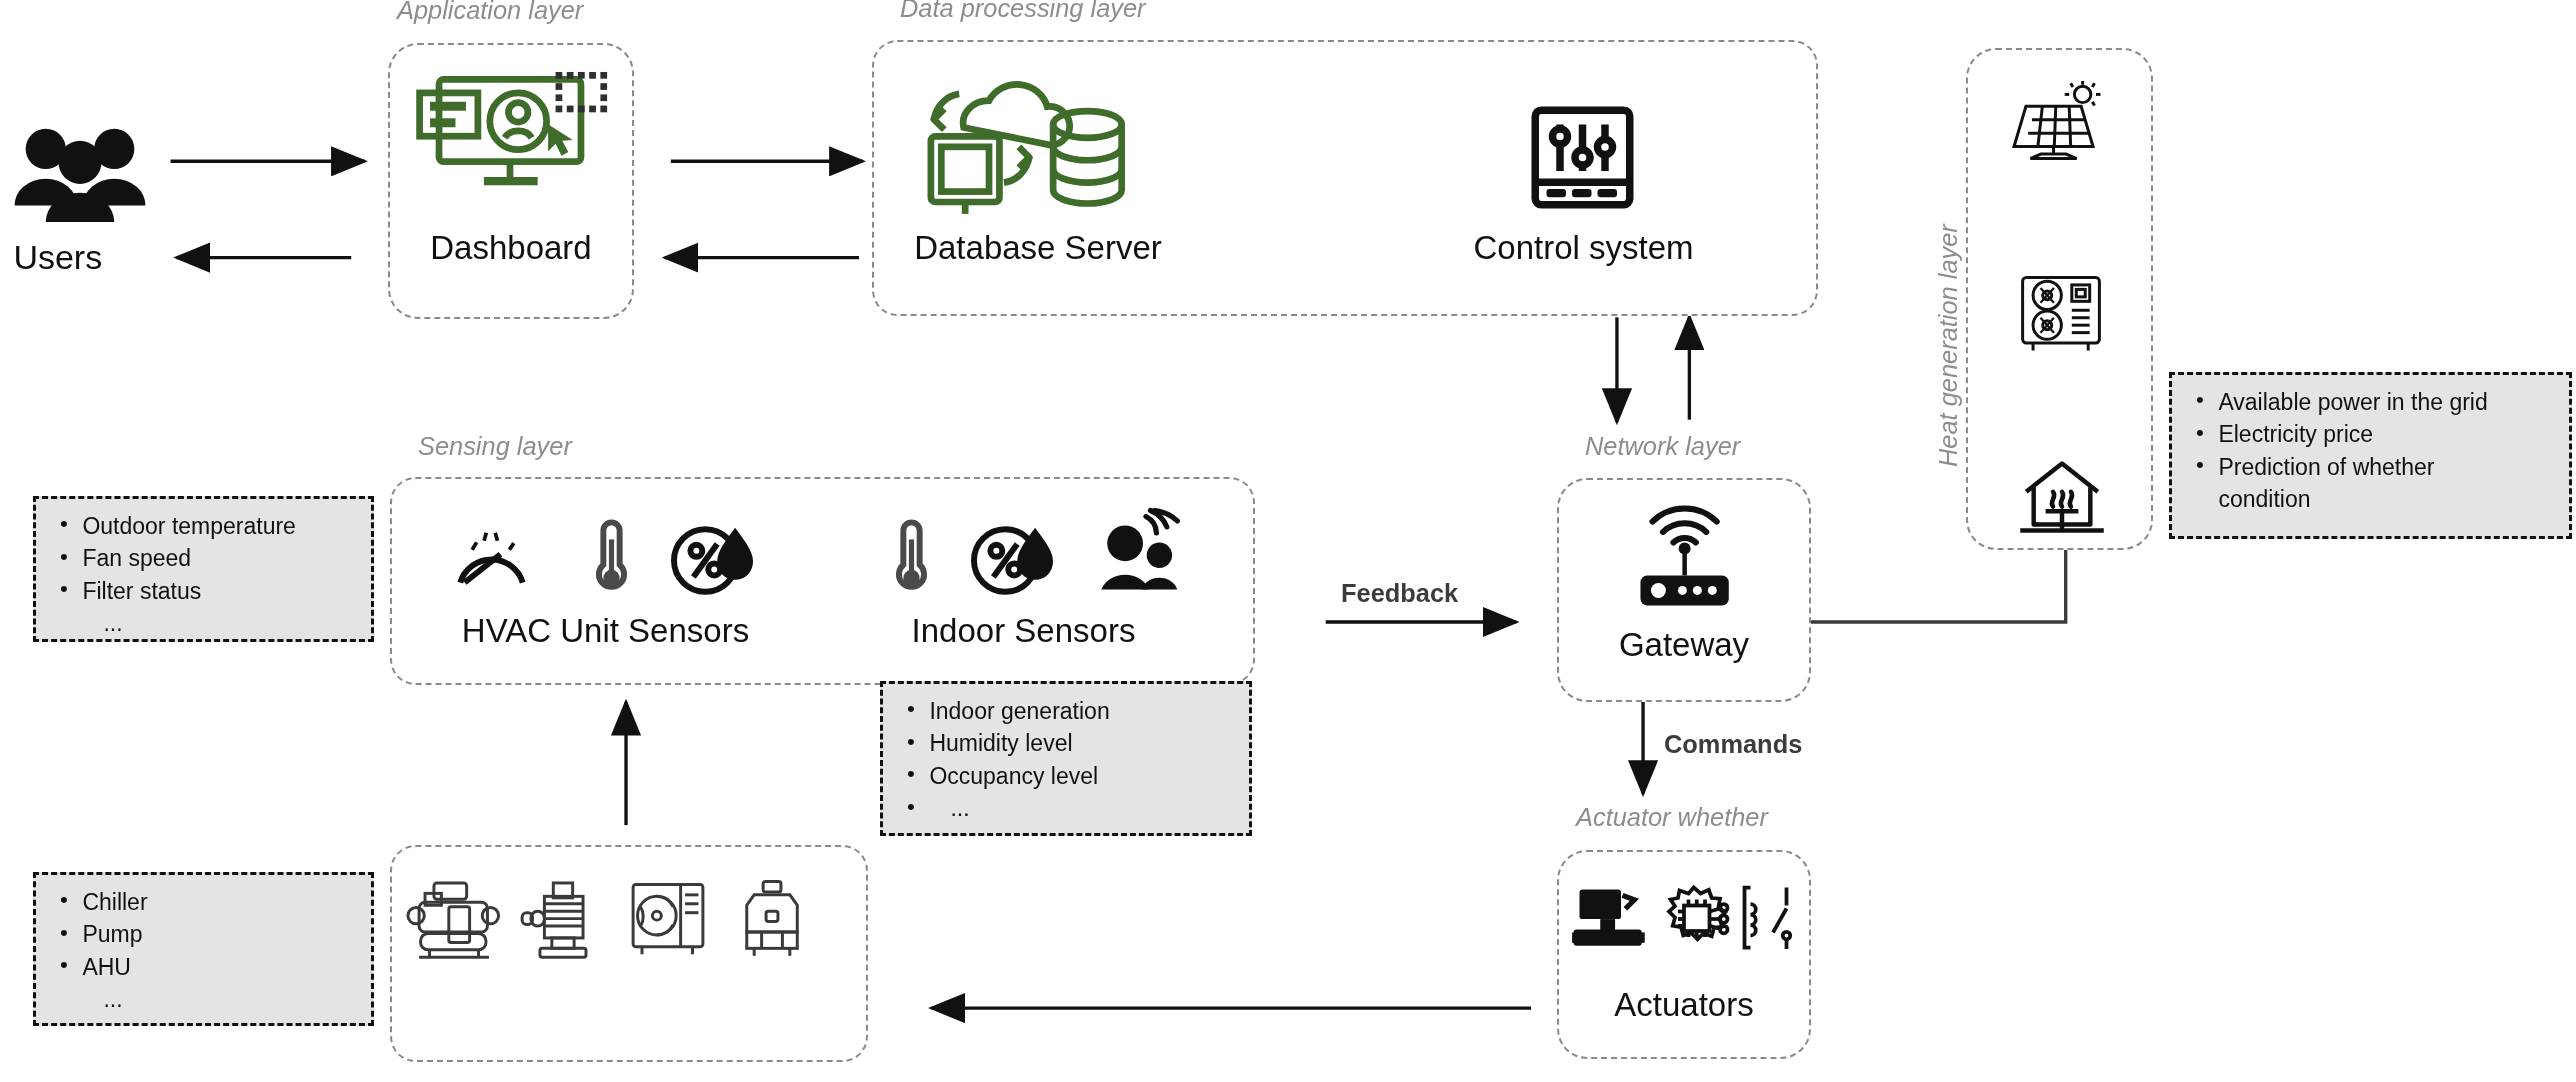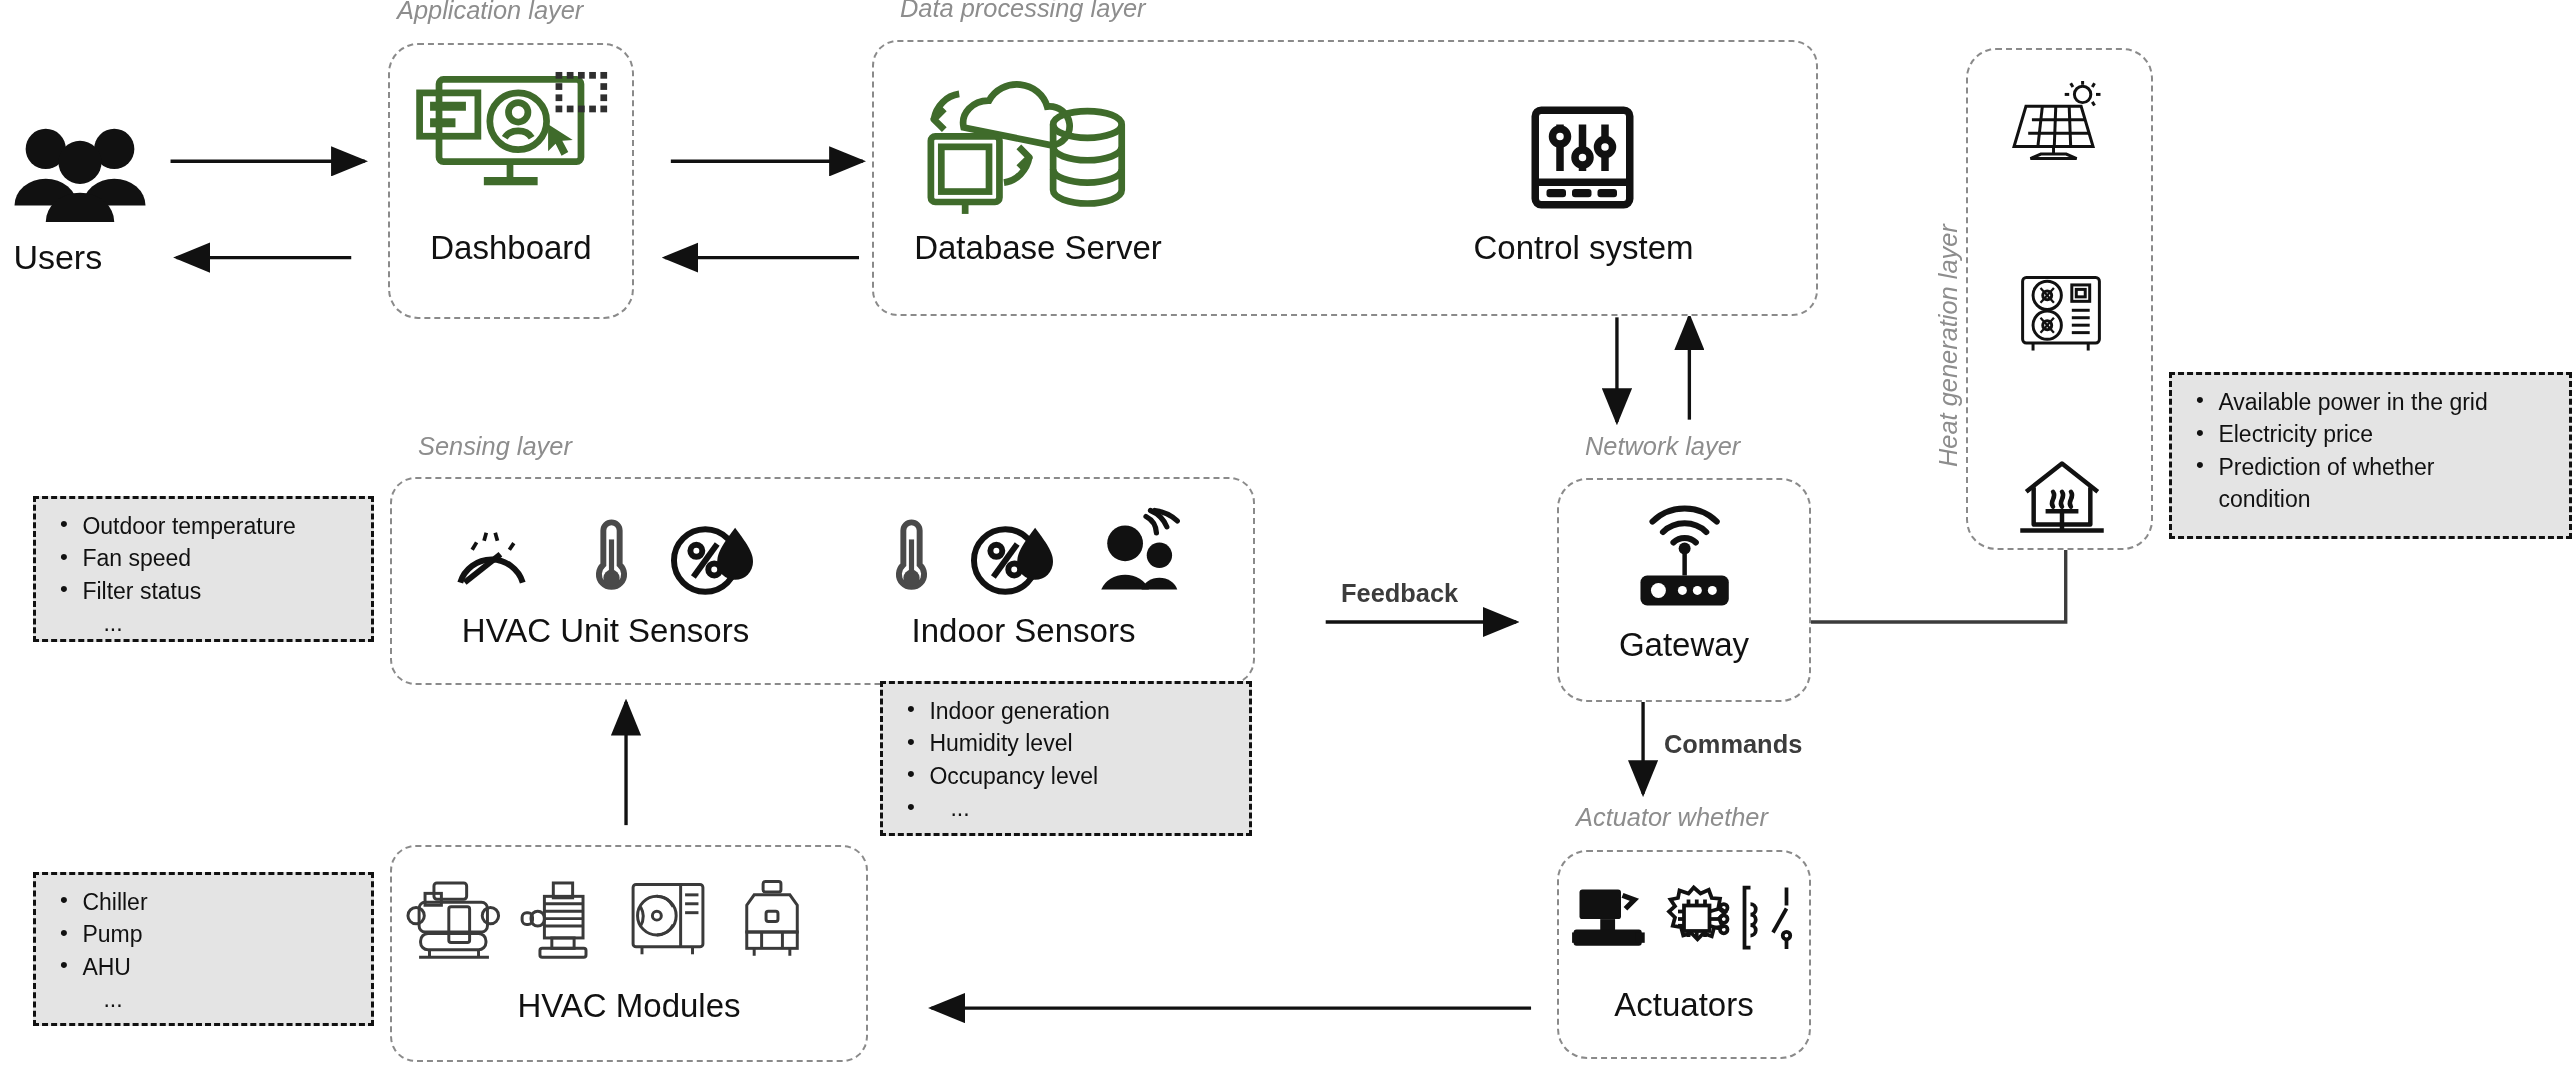--- a/index.html
+++ b/index.html
@@ -395,21 +395,20 @@
         <path d="M24,20 h48 l10,14 v36 h-68 v-36 z"></path>
         <rect x="40" y="42" width="16" height="14" rx="3"></rect>
         <rect x="14" y="70" width="68" height="22"></rect>
         <line x1="34" y1="70" x2="34" y2="92"></line>
         <line x1="62" y1="70" x2="62" y2="92"></line>
         <line x1="24" y1="92" x2="24" y2="102"></line>
         <line x1="72" y1="92" x2="72" y2="102"></line>
       </g>
     </svg>
   </span>
-  <div class="nodelabel" style="left:390px;top:987px;width:478px;">HVAC Modules</div>
 
   <div class="layercap vert" style="left:1934px;top:467px;">Heat generation layer</div>
   <div class="layerbox" style="left:1966px;top:48px;width:187px;height:502px;"></div>
   <span class="icon" style="left:2011px;top:81px;">
     <svg width="97" height="82" viewBox="0 0 130 110">
       <g fill="none" stroke="#111" stroke-width="4">
         <path d="M20,34 h74 l16,54 h-106 z"></path>
         <line x1="28" y1="52" x2="100" y2="52"></line>
         <line x1="23" y1="70" x2="106" y2="70"></line>
         <line x1="42" y1="34" x2="36" y2="88"></line>

